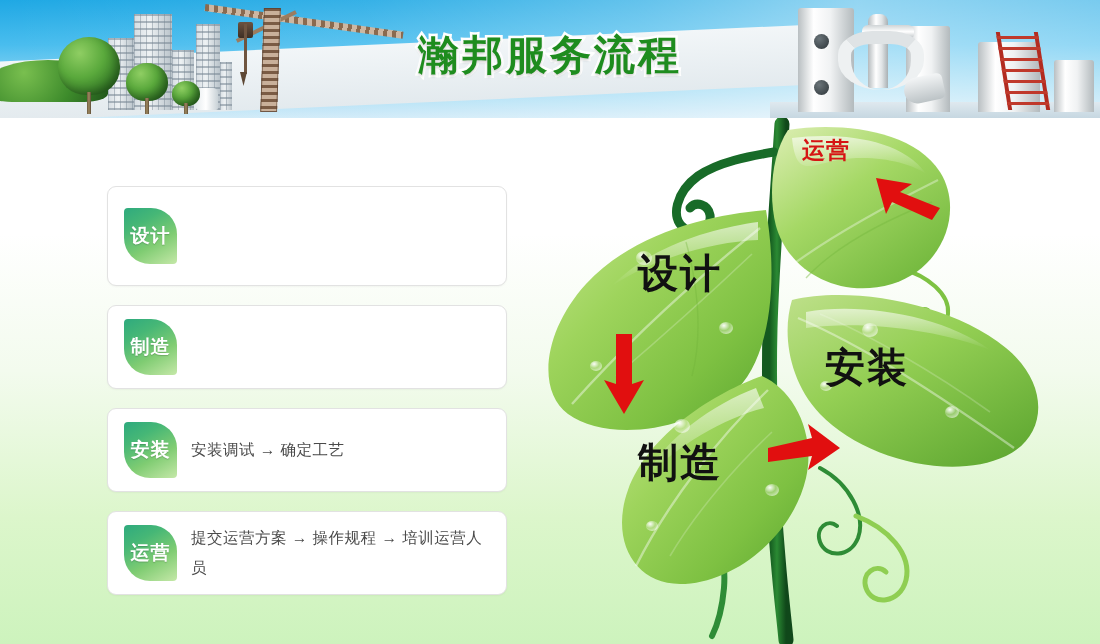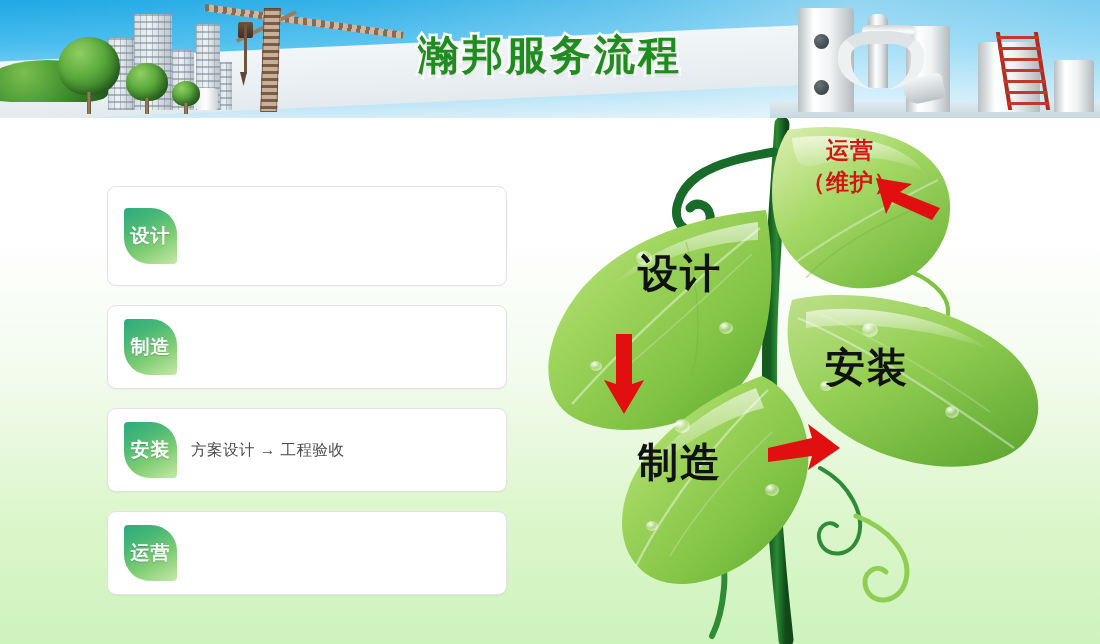--- a/index.html
+++ b/index.html
@@ -307,25 +307,26 @@
       <div class="card tall">
         <div class="badge">设计</div>
       </div>
 
       <div class="card short">
         <div class="badge">制造</div>
       </div>
 
       <div class="card short">
         <div class="badge">安装</div>
-        <div class="card-text">方案设计  →  工程验收</div>
+        <div class="card-text">安装调试  →  确定工艺</div>
       </div>
 
       <div class="card short">
         <div class="badge">运营</div>
+        <div class="card-text">提交运营方案 → 操作规程  →  培训运营人员</div>
       </div>
 
     </div>
 
     <div class="diagram">
 
       <svg width="580" height="526" viewBox="0 0 580 526">
         <defs>
           <linearGradient id="lgLeafA" x1="0" y1="0" x2="1" y2="1">
             <stop offset="0%" stop-color="#c3e58a"></stop>
@@ -421,18 +422,17 @@
         <g fill="#e10f0f">
           <path d="M420,90 L380,74 L392,66 L356,60 L366,96 L372,84 L412,102 Z"></path>
         </g>
       </svg>
 
       <div class="leaf-label lbl-sheji">设计</div>
       <div class="leaf-label lbl-zhizao">制造</div>
       <div class="leaf-label lbl-anzhuang">安装</div>
       <div class="leaf-label lbl-yunying">
         <div>运营</div>
-        <div>（维护）</div>
       </div>
 
     </div>
   </div>
 </div>
 
 </body></html>

